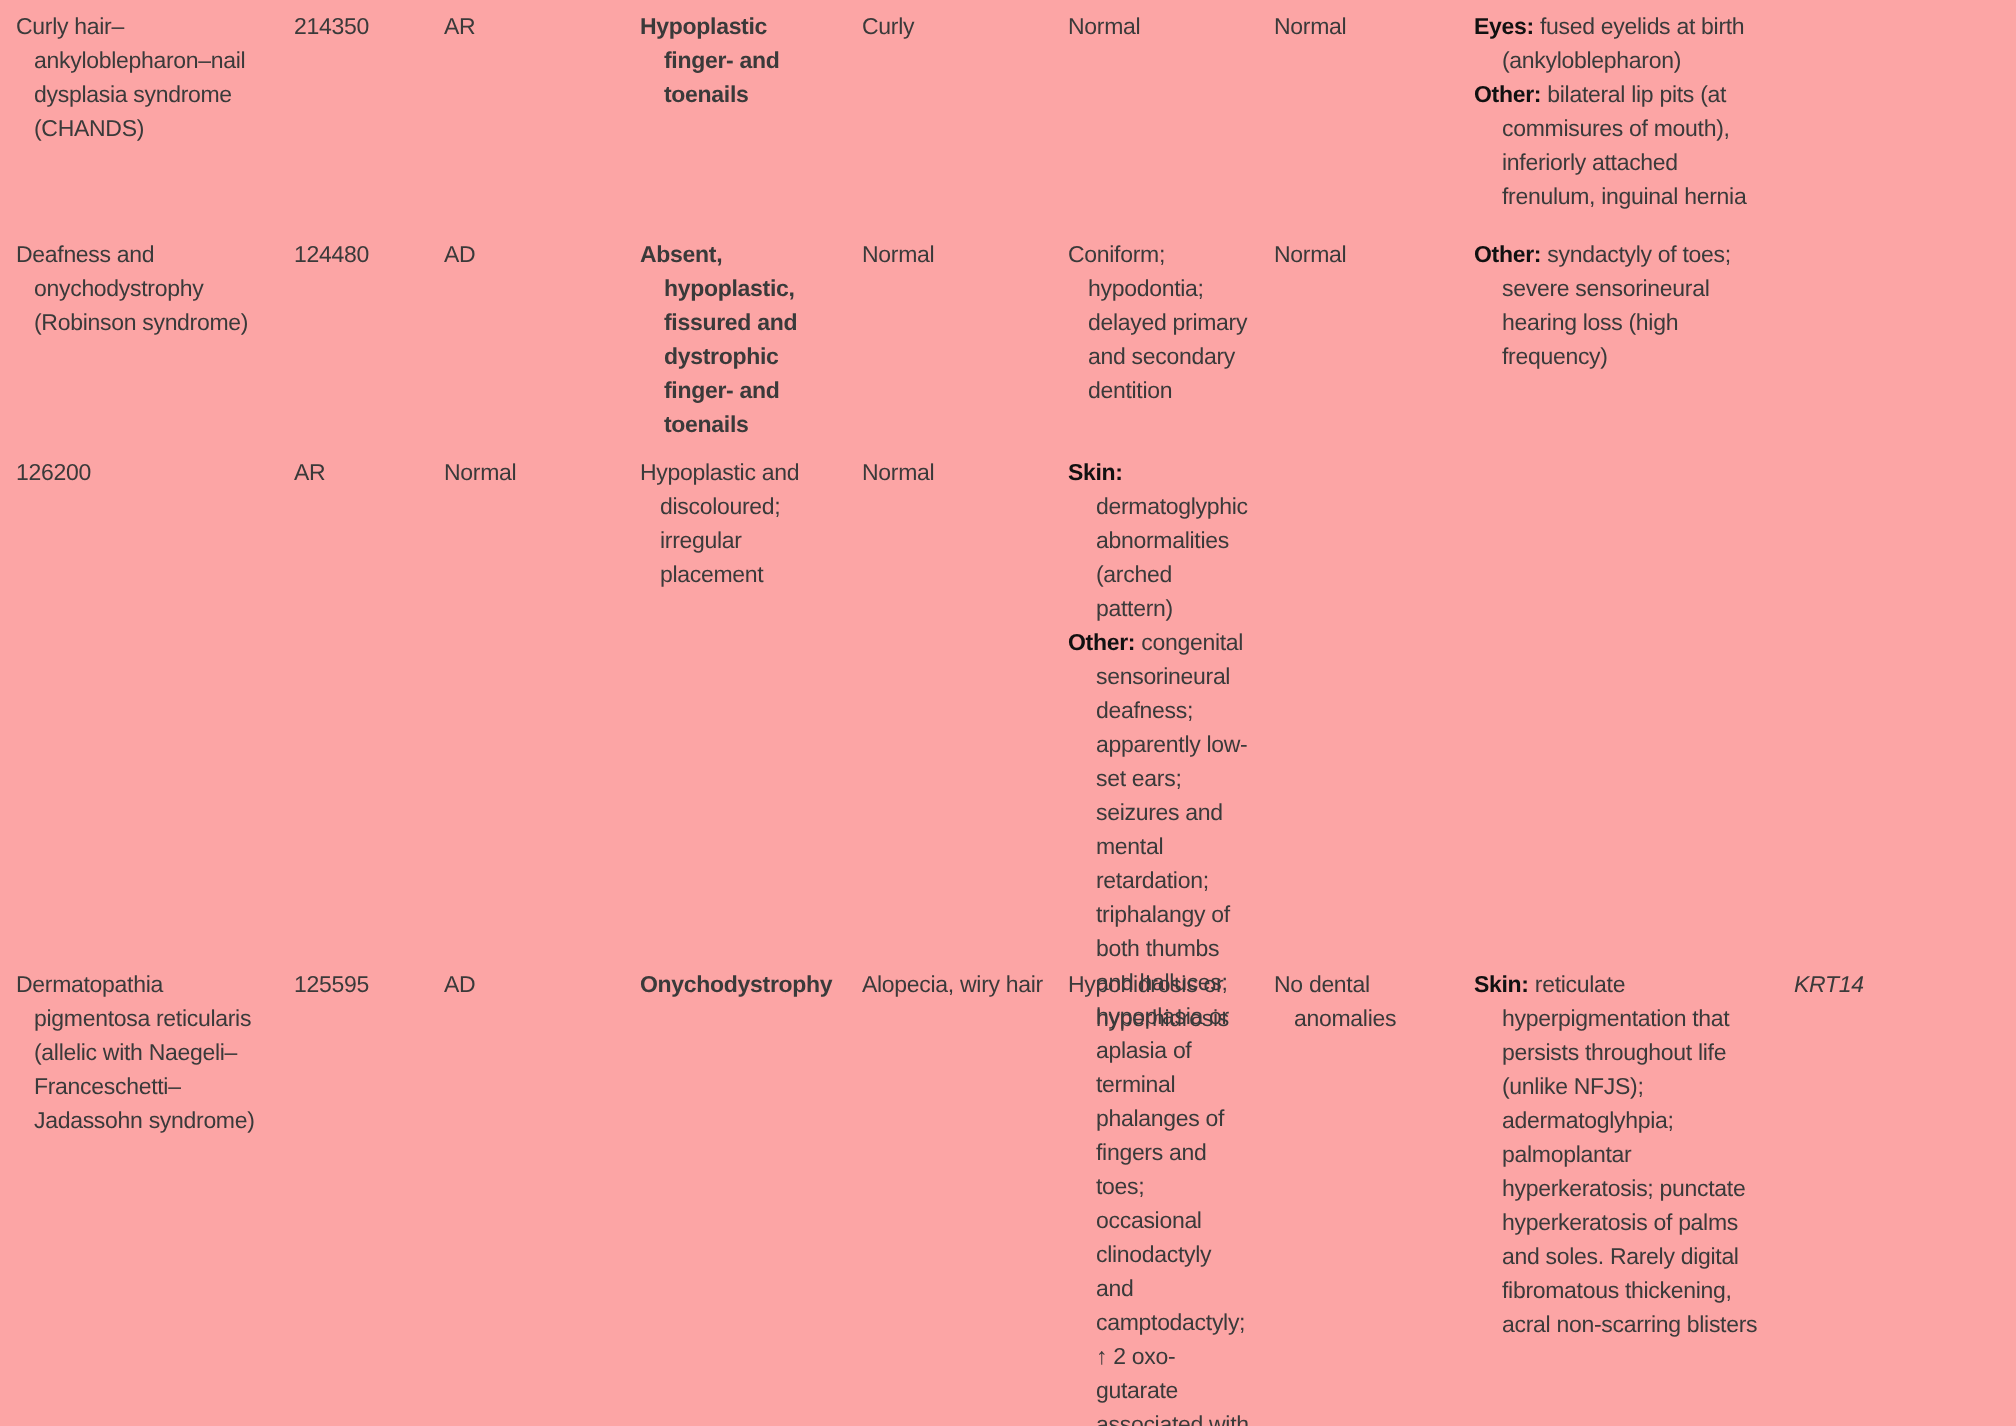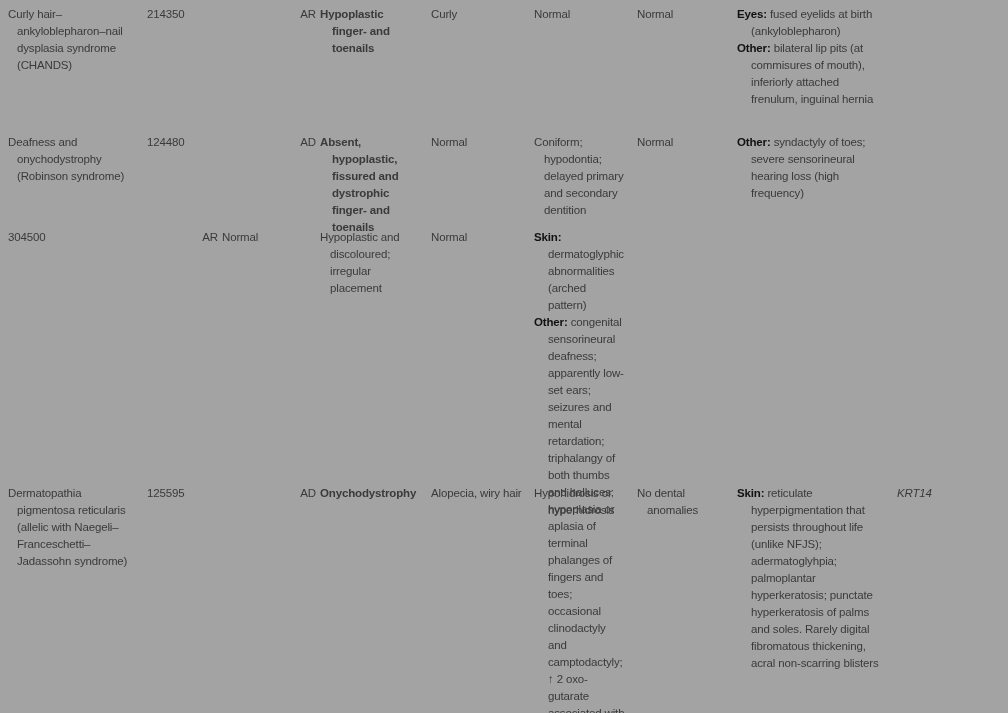--- a/index.html
+++ b/index.html
@@ -1,39 +1,39 @@
 <!DOCTYPE html>
 <html><head>
 <meta charset="utf-8">
 <style>
   html,body{margin:0;padding:0;background:#ffffff;}
   #page{
     position:relative;
     width:1008px;height:713px;
-    background:#a3a3a3;
+    background:#fca5a5;
     font-family:"Liberation Sans","DejaVu Sans",sans-serif;
     font-size:11.5px;
     line-height:17px;
     letter-spacing:-0.15px;
     color:#3a3a3a;
     overflow:hidden;
   }
   .row{
     position:absolute;
     left:8px;
     width:1000px;
     display:grid;
     grid-template-columns:139px 75px 98px 111px 103px 103px 100px 160px auto;
     align-items:start;
   }
   .cell{min-height:1px;}
   
   .c-syndrome{padding:0 8px 0 9px;text-indent:-9px;}
   .c-omim{padding:0 4px 0 0;}
-  .c-inherit{padding:0 4px 0 0;text-align:right;}
+  .c-inherit{padding:0 4px 0 0;}
   .c-nails{padding:0 24px 0 12px;text-indent:-12px;font-weight:bold;}
   .c-hair{padding:0 6px 0 0;}
   .c-teeth{padding:0 10px 0 10px;text-indent:-10px;}
   .c-sweat{padding:0 10px 0 14px;text-indent:-14px;}
   .c-other{padding:0 10px 0 0;}
   .c-other .seg{padding-left:14px;text-indent:-14px;}
   .c-other b{font-weight:700;color:#111111;}
   .c-gene{font-style:italic;padding:0;}
 </style>
 </head>
@@ -49,36 +49,36 @@
     <div class="cell c-hair">Curly</div>
     <div class="cell c-teeth">Normal</div>
     <div class="cell c-sweat">Normal</div>
     <div class="cell c-other">
       <div class="seg"><b>Eyes:</b> <span>fused eyelids at birth (ankyloblepharon)</span></div>
       <div class="seg"><b>Other:</b> <span>bilateral lip pits (at commisures of mouth), inferiorly attached frenulum, inguinal hernia</span></div>
     </div>
     <div class="cell c-gene"></div>
   </div>
 
-  <div class="row" style="top:134px">
+  <div class="row" style="top:120px">
     <div class="cell c-syndrome">Deafness and onychodystrophy (Robinson syndrome)</div>
     <div class="cell c-omim">124480</div>
     <div class="cell c-inherit">AD</div>
     <div class="cell c-nails">Absent, hypoplastic, fissured and dystrophic finger- and toenails</div>
     <div class="cell c-hair">Normal</div>
     <div class="cell c-teeth">Coniform; hypodontia; delayed primary and secondary dentition</div>
     <div class="cell c-sweat">Normal</div>
     <div class="cell c-other">
       <div class="seg"><b>Other:</b> <span>syndactyly of toes; severe sensorineural hearing loss (high frequency)</span></div>
     </div>
     <div class="cell c-gene"></div>
   </div>
 
   <div class="row" style="top:229px">
-    <div class="cell c-omim">304500</div>
+    <div class="cell c-omim">126200</div>
     <div class="cell c-inherit">AR</div>
     <div class="cell c-hair">Normal</div>
     <div class="cell c-teeth">Hypoplastic and discoloured; irregular placement</div>
     <div class="cell c-sweat">Normal</div>
     <div class="cell c-other">
       <div class="seg"><b>Skin:</b> <span>dermatoglyphic abnormalities (arched pattern)</span></div>
       <div class="seg"><b>Other:</b> <span>congenital sensorineural deafness; apparently low-set ears; seizures and mental retardation; triphalangy of both thumbs and halluces; hypoplasia or aplasia of terminal phalanges of fingers and toes; occasional clinodactyly and camptodactyly; ↑ 2 oxo-gutarate associated with severe phenotype</span></div>
     </div>
     <div class="cell c-gene"></div>
   </div>

